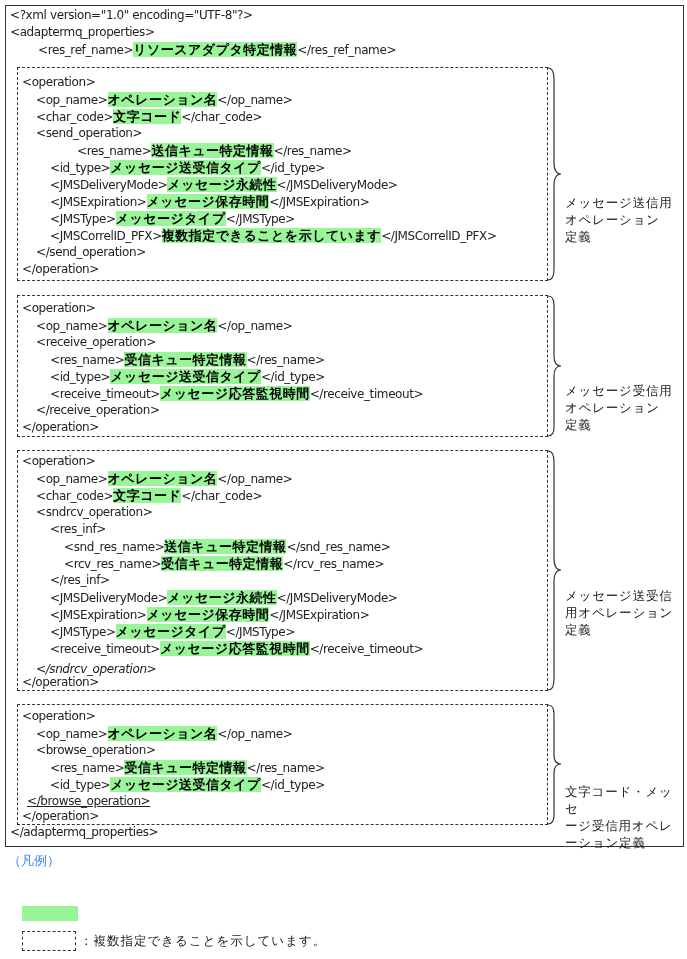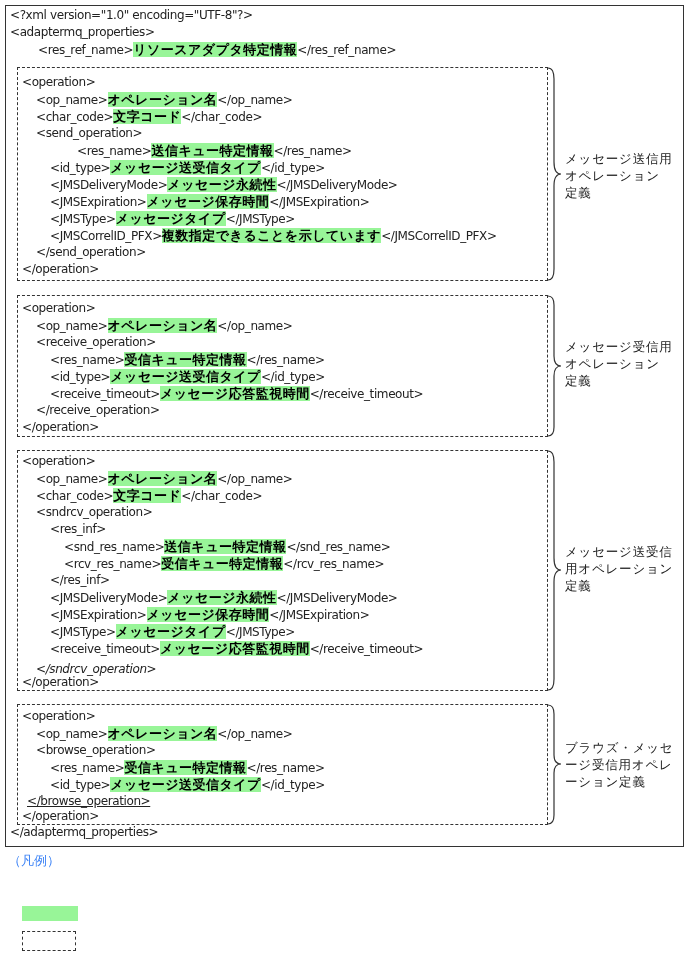--- a/index.html
+++ b/index.html
@@ -24,20 +24,21 @@
     .group {
       position: absolute; left: 17px; width: 531px;
       border: 1.4px dashed #333; box-sizing: border-box;
     }
     .brace { position: absolute; left: 547px; width: 16px; }
     .brace svg { display: block; width: 16px; height: 100%; overflow: visible; }
     .desc {
       position: absolute; left: 565px; width: 118px;
       font-size: 12.5px; line-height: 17px; letter-spacing: 0.8px; color: #222;
       white-space: pre-line;
+      margin-top: 44px;
     }
     .legend-title { position: absolute; left: 8px; top: 852px; font-size: 13px; color: #3b82f6; }
     .legend-row { position: absolute; left: 22px; height: 22px; display: flex; align-items: center; font-size: 12.5px; letter-spacing: 1px; color: #222; }
     .legend-swatch { width: 56px; height: 15px; background: #98f598; margin-right: 4px; }
     .legend-dash { width: 54px; height: 20px; border: 1.4px dashed #333; box-sizing: border-box; margin-right: 4px; }
   </style>
 </head>
 <body>
 
 <div class="outer"></div>
@@ -118,21 +119,21 @@
 <div class="line" style="left:50px; top:640px;"><span class="tag">&lt;receive_timeout&gt;</span><span class="val">メッセージ応答監視時間</span><span class="tag">&lt;/receive_timeout&gt;</span></div>
 <div class="line" style="left:36px; top:661px;font-style:italic;"><span class="tag">&lt;/sndrcv_operation&gt;</span></div>
 <div class="line" style="left:22px; top:674px;"><span class="tag">&lt;/operation&gt;</span></div>
 
 <div class="group" style="top:704px; height:121px;"></div>
 <div class="brace" style="top:704px; height:121px;">
   <svg viewBox="0 0 16 121" preserveAspectRatio="none">
       <path d="M1 1 Q7 1 7 10 L7 51 Q7 60 14 60 Q7 60 7 69 L7 111 Q7 120 1 120" fill="none" stroke="#333" stroke-width="1.2"></path>
     </svg>
 </div>
-<div class="desc" style="top:739px;">ブラウズ・メッセ
+<div class="desc" style="top:739px;">文字コード・メッセ
 ージ受信用オペレ
 ーション定義</div>
 
 <div class="line" style="left:22px; top:708px;"><span class="tag">&lt;operation&gt;</span></div>
 <div class="line" style="left:36px; top:725px;"><span class="tag">&lt;op_name&gt;</span><span class="val">オペレーション名</span><span class="tag">&lt;/op_name&gt;</span></div>
 <div class="line" style="left:36px; top:742px;"><span class="tag">&lt;browse_operation&gt;</span></div>
 <div class="line" style="left:50px; top:759px;"><span class="tag">&lt;res_name&gt;</span><span class="val">受信キュー特定情報</span><span class="tag">&lt;/res_name&gt;</span></div>
 <div class="line" style="left:50px; top:776px;"><span class="tag">&lt;id_type&gt;</span><span class="val">メッセージ送受信タイプ</span><span class="tag">&lt;/id_type&gt;</span></div>
 <div class="line" style="left:27px; top:793px;text-decoration:underline;"><span class="tag">&lt;/browse_operation&gt;</span></div>
 <div class="line" style="left:22px; top:808px;"><span class="tag">&lt;/operation&gt;</span></div>
@@ -140,13 +141,14 @@
 <div class="line" style="left:10px; top:824px;">
   <span class="tag">&lt;/adaptermq_properties&gt;</span>
 </div>
 
 <div class="legend-title">（凡例）</div>
 <div class="legend-row" style="top:902px;">
   <div class="legend-swatch"></div>
 </div>
 <div class="legend-row" style="top:930px;">
   <div class="legend-dash"></div>
+  <span>：複数指定できることを示しています。</span>
 </div>
 
 </body></html>

